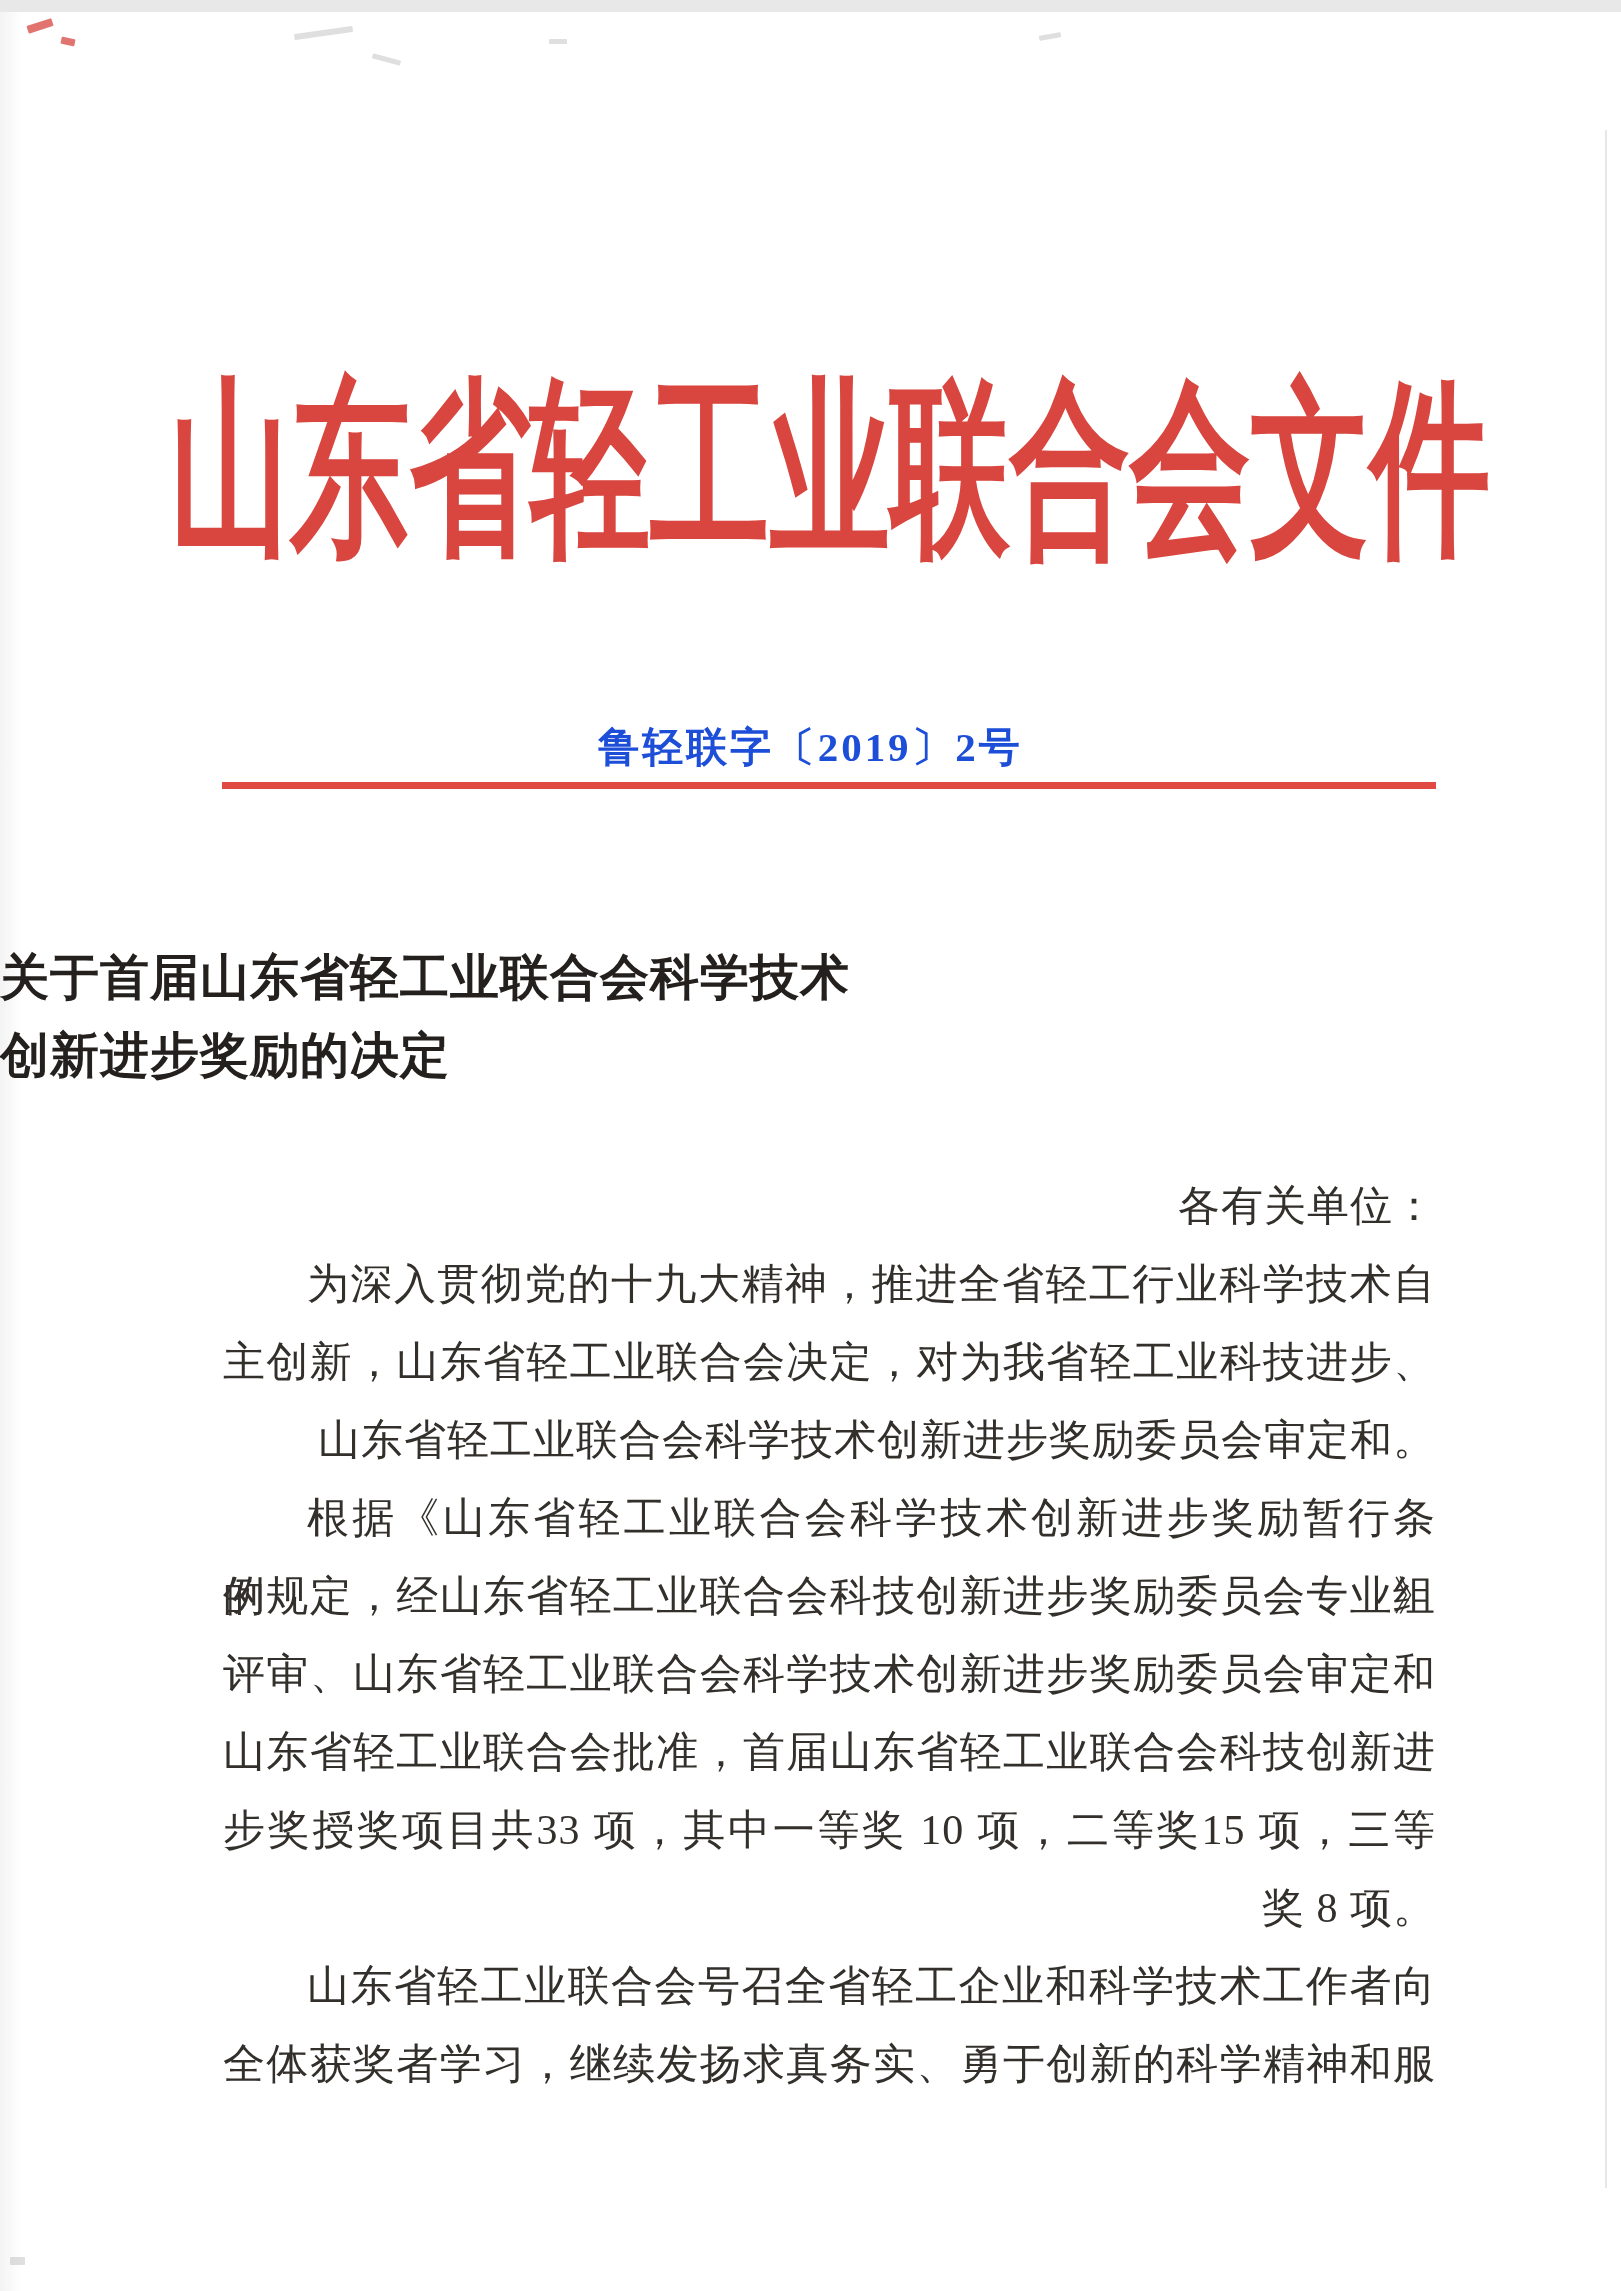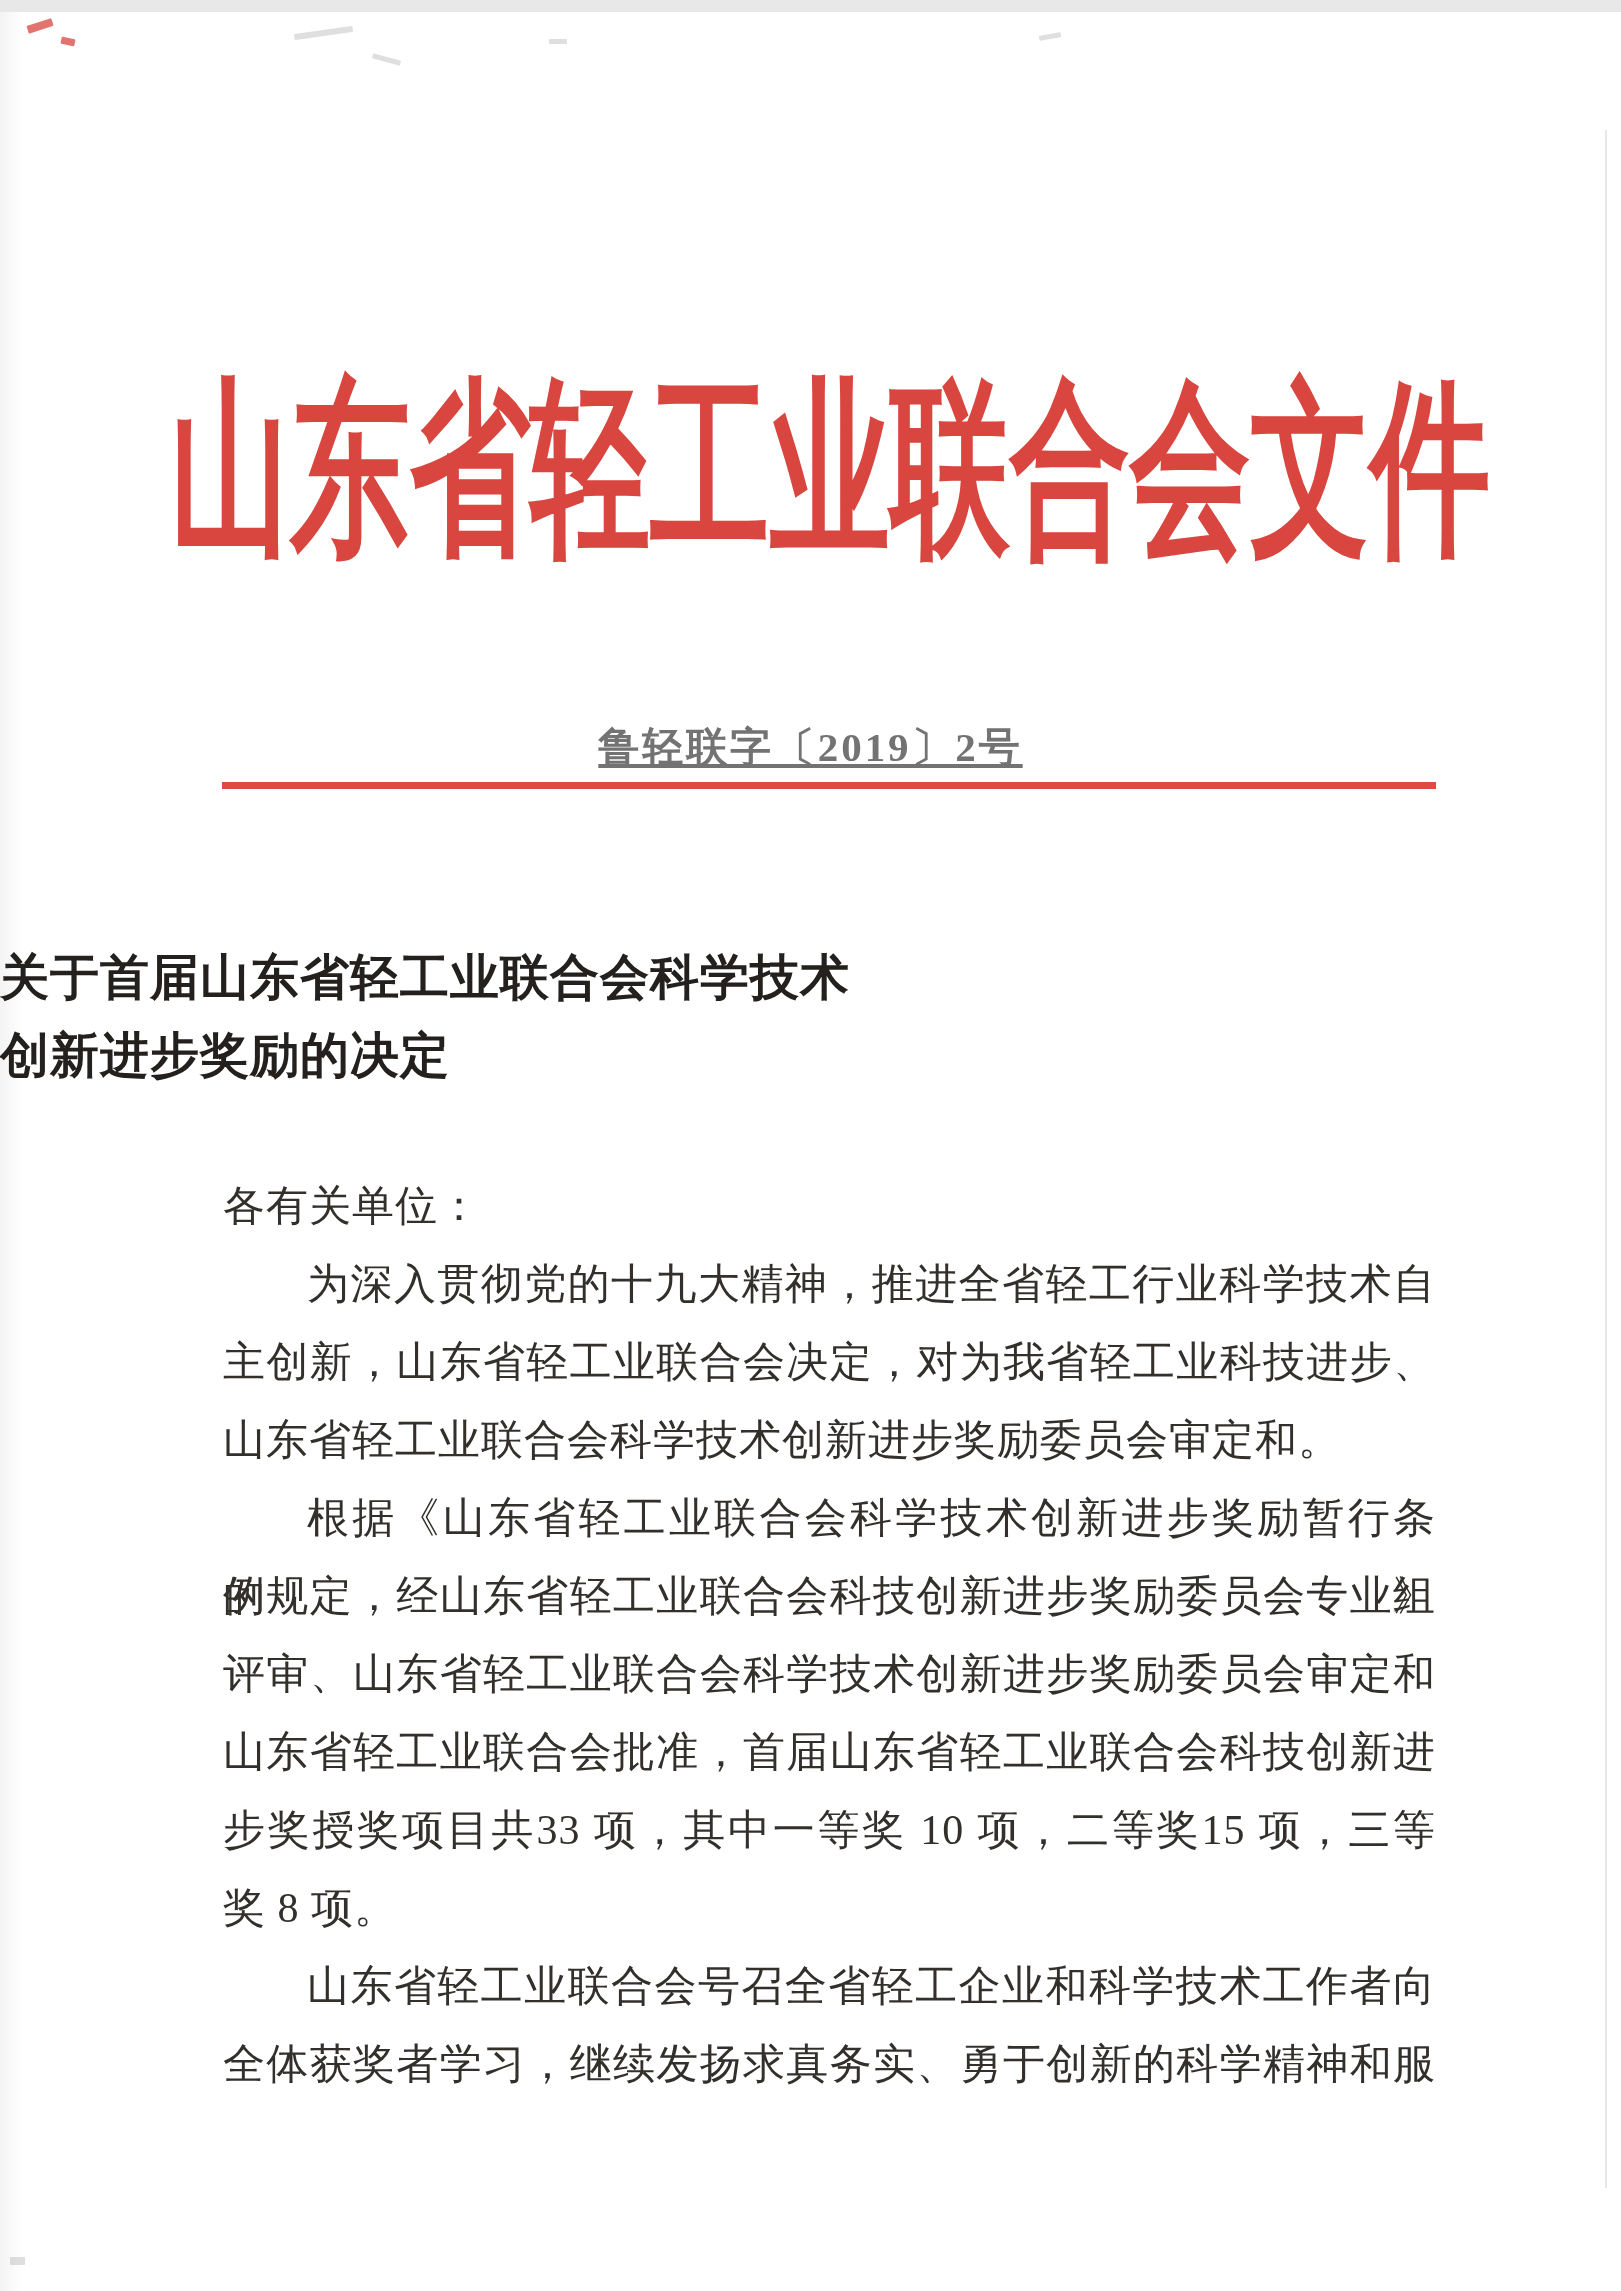--- a/index.html
+++ b/index.html
@@ -38,22 +38,21 @@
     display:inline-block;
     transform:translateX(19.6px) scaleY(1.58);
     transform-origin:top center;
   }
   .doc-number{
     position:absolute;left:0;top:708px;width:100%;
     text-align:center;
     font-size:41px;
     font-weight:bold;
     letter-spacing:2.9px;
-    color:#737373;
-    text-decoration:underline;
+    color:#1d4ed8;
   }
   .red-rule{
     position:absolute;left:222px;top:770px;
     width:1214px;height:6.9px;
     background:var(--rule,#e04a42);
   }
   
   .doc-title{
     position:absolute;left:0;top:927px;width:100%;
     text-align:left;
@@ -67,20 +66,21 @@
   .body-text{
     position:absolute;left:223px;top:1155px;width:1213px;
   }
   .body-line{
     height:78px;
     line-height:78px;
     font-size:42px;
     letter-spacing:1px;
     white-space:nowrap;
     color:#33302c;
+    text-align:right;
   }
   .body-line.stretch{
     white-space:normal;
     text-align:justify;
     text-align-last:justify;
     -moz-text-align-last:justify;
   }
   .body-line.indent{ text-indent:84px; }
 </style>
 </head>

